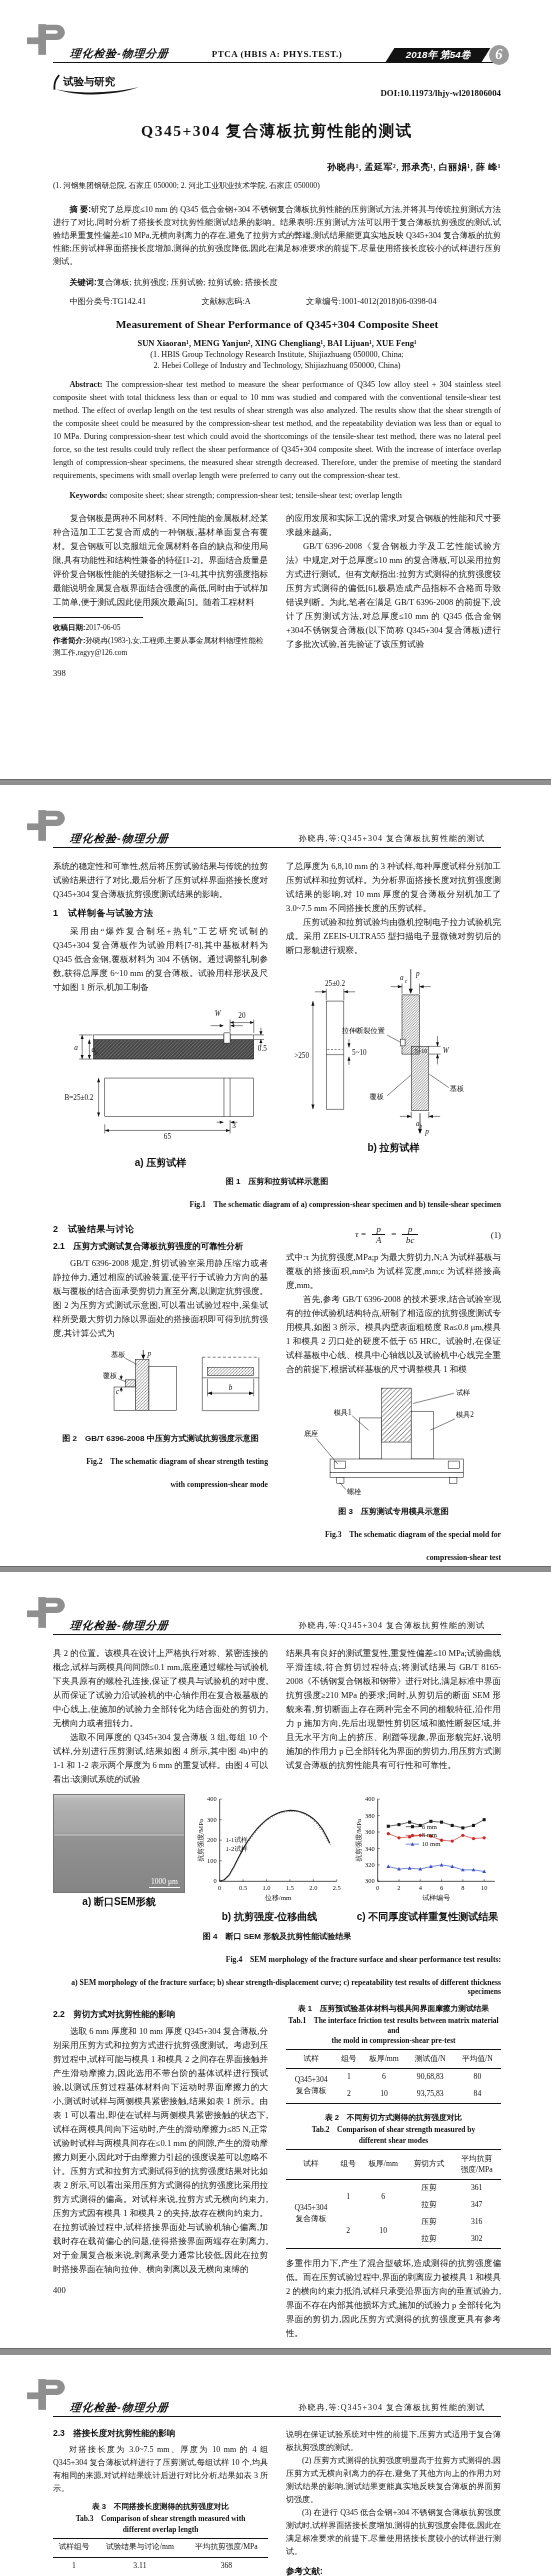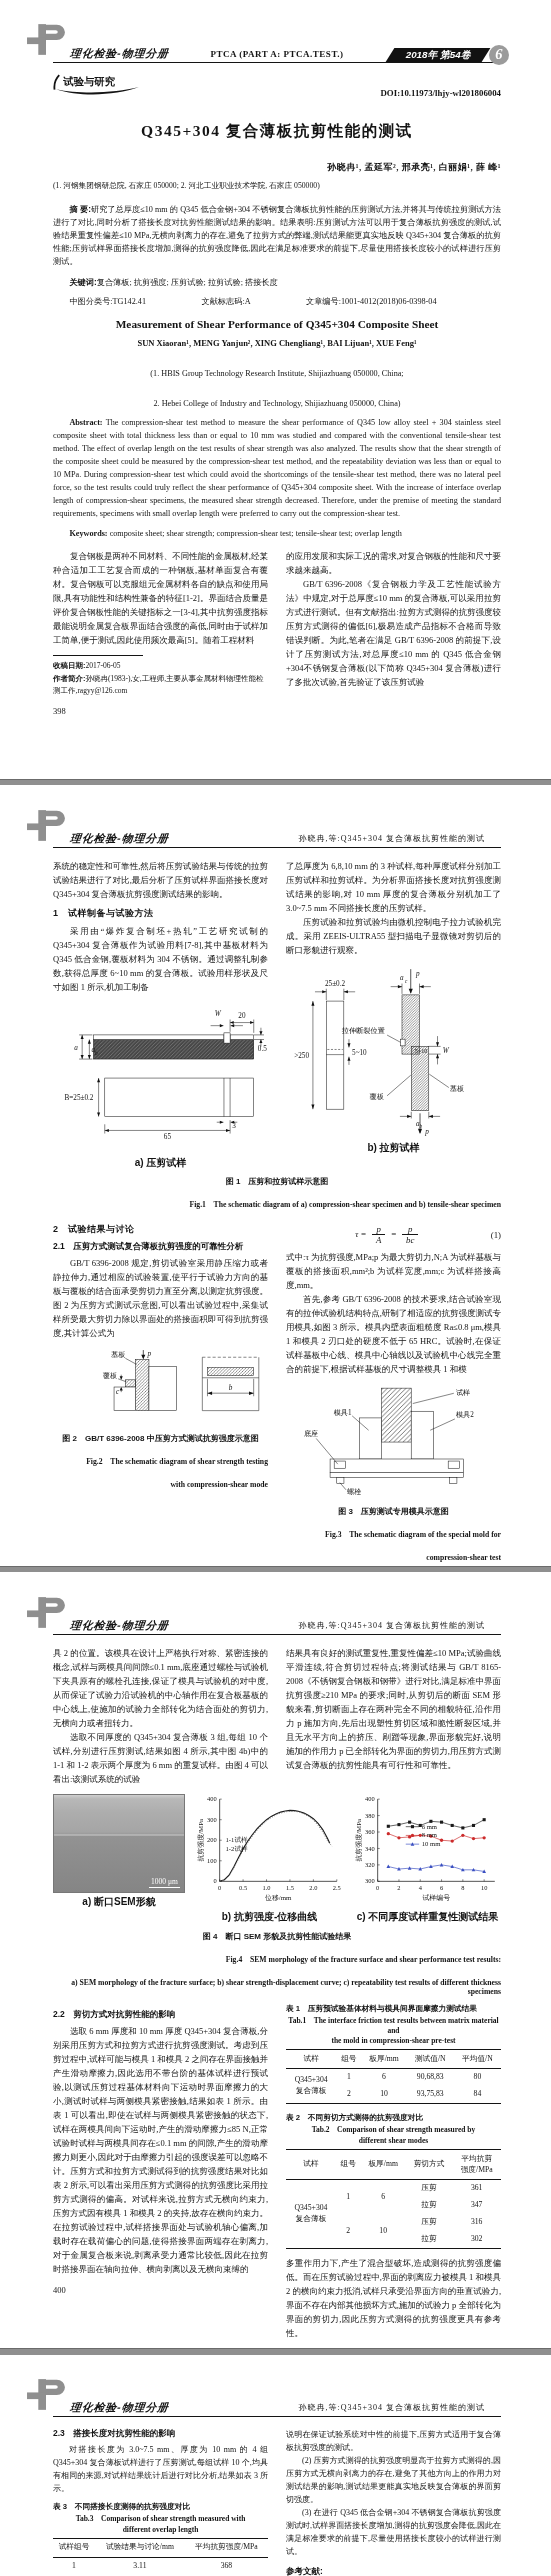--- a/index.html
+++ b/index.html
@@ -23,21 +23,21 @@
   .doi{font-weight:bold;font-size:8.8px}
   .title-cn{text-align:center;font-size:15.5px;font-weight:bold;letter-spacing:1.5px;margin-top:23px}
   .authors{text-align:right;font-size:9px;font-weight:bold;margin-top:19px;letter-spacing:0.5px}
   .affil{text-align:left;font-size:7.7px;margin-top:7.2px}
   .abstract{margin-top:12.4px;font-size:8.2px;line-height:13px;text-align:justify;text-indent:2em}
   .kwline{font-size:8.2px;margin-top:1px}
   .kwline b,.abstract b{font-family:"Liberation Sans","DejaVu Sans",sans-serif}
   .clcline{font-size:8.2px;margin-top:2.1px;display:flex;gap:39px}
   .title-en{text-align:center;font-size:11.3px;font-weight:bold;margin-top:11.3px}
   .authors-en{text-align:center;font-size:8.5px;font-weight:bold;margin-top:8.2px}
-  .affil-en{text-align:center;font-size:8.2px;margin-top:21px}
+  .affil-en{text-align:center;font-size:8.2px;margin-top:2px}
   .abs-en{margin-top:8.2px;font-size:8.2px;line-height:13px;text-align:justify;text-indent:2em}
   .kw-en{font-size:8.2px;margin-top:1px;text-indent:2em}
   
   .cols{display:flex;justify-content:space-between;margin-top:11.3px}
   .col{width:215px}
   p.b{margin:0;font-size:8.5px;line-height:14px;text-align:justify;text-indent:2em}
   p.b.cont{text-indent:0}
   h2.sec{font-family:"Liberation Sans","DejaVu Sans",sans-serif;font-size:9px;margin:6.2px 0 4.1px;letter-spacing:0.5px}
   h3.sub{font-family:"Liberation Sans","DejaVu Sans",sans-serif;font-size:8.5px;margin:5.2px 0 3.1px}
   .fnote{border-top:0.8px solid #141414;width:90px;margin-top:8.2px}
@@ -63,21 +63,21 @@
   .sem:after{content:"";position:absolute;left:0;right:0;top:40%;height:1.5px;background:rgba(255,255,255,.25)}
   .scalebar{position:absolute;right:4.1px;bottom:4.1px;color:#fff;font-size:7.5px;border-bottom:1.5px solid #fff;padding:0 2.1px 1px}
   
   .formula{display:flex;align-items:center;margin:7.2px 0 5.2px;font-size:8.8px}
   .fbody{flex:1;text-align:center;font-style:italic}
   .frac{display:inline-flex;flex-direction:column;vertical-align:middle;text-align:center;margin:0 3.1px}
   .frac .num{border-bottom:0.7px solid #141414;padding:0 4.1px}
   .frac .den{padding:0 4.1px}
   .ftag{font-style:normal}
   
-  .tcapcn{text-align:left;font-family:"Liberation Sans","DejaVu Sans",sans-serif;font-weight:bold;font-size:7.7px;margin:6.2px 0 2.1px}
+  .tcapcn{text-align:center;font-family:"Liberation Sans","DejaVu Sans",sans-serif;font-weight:bold;font-size:7.7px;margin:6.2px 0 2.1px}
   .tcapen{text-align:center;font-weight:bold;font-size:7.5px;margin:1px 0}
   table.ptable{width:100%;border-collapse:collapse;border-top:1px solid #141414;border-bottom:1px solid #141414;font-size:7.7px;line-height:10.8px;text-align:center;margin-top:4.1px}
   table.ptable th{font-weight:normal;border-bottom:0.7px solid #141414;padding:3.6px 1px}
   table.ptable td{padding:3.1px 1px}
   
   .refs-h{font-family:"Liberation Sans","DejaVu Sans",sans-serif;font-weight:bold;font-size:8.5px;margin:7.2px 0 4.1px}
   
   #pg4 p.b{font-size:8px;line-height:13px}
   .tag{font-family:"Liberation Sans","DejaVu Sans",sans-serif;font-weight:bold;font-size:10.3px;position:relative}
 </style>
@@ -86,21 +86,21 @@
 
 <div class="page" id="pg1">
   <div class="in">
     <div class="jhead">
       <svg class="plogo" width="41" height="34" viewBox="0 0 80 66">
         <rect x="24" y="2" width="15" height="60" fill="#8f8f8f"></rect>
         <rect x="2" y="28" width="36" height="13" fill="#8f8f8f"></rect>
         <path d="M39,3 h21 a16,15 0 0 1 0,30 h-21 v-12 h19 a4,3.5 0 0 0 0,-7 h-19 z" fill="#8f8f8f"></path>
       </svg>
       <span class="jname">理化检验-物理分册</span>
-      <span class="ptca">PTCA (PART A: PTCA.TEST.)</span>
+      <span class="ptca">PTCA (HBIS A: PHYS.TEST.)</span>
       <div class="vol">
           <span>2018年 第54卷</span>
         </div>
       <div class="circ">6</div>
     </div>
     <div class="colrow">
       <div class="tag">
         <svg width="89" height="23" viewBox="0 0 172 44" style="font-size:20px">
           <path d="M12,4 A34,34 0 0 0 3,32" stroke="#141414" stroke-width="3.5" fill="none"></path>
           <text x="20" y="23" style="font-size:20px;font-weight:bold;font-family:'Liberation Sans','DejaVu Sans',sans-serif">试验与研究</text>

